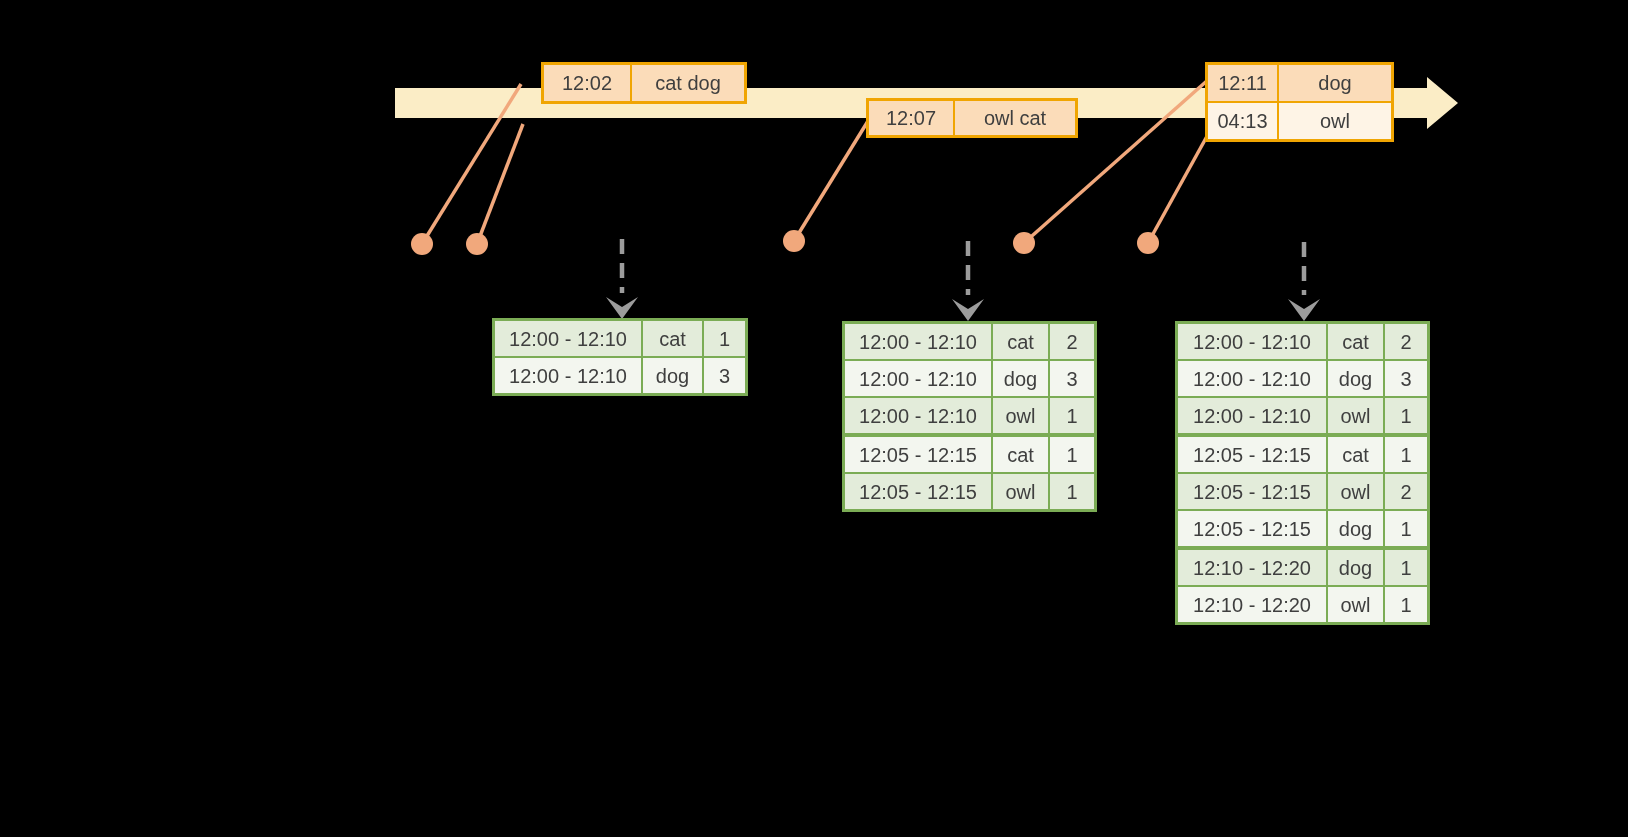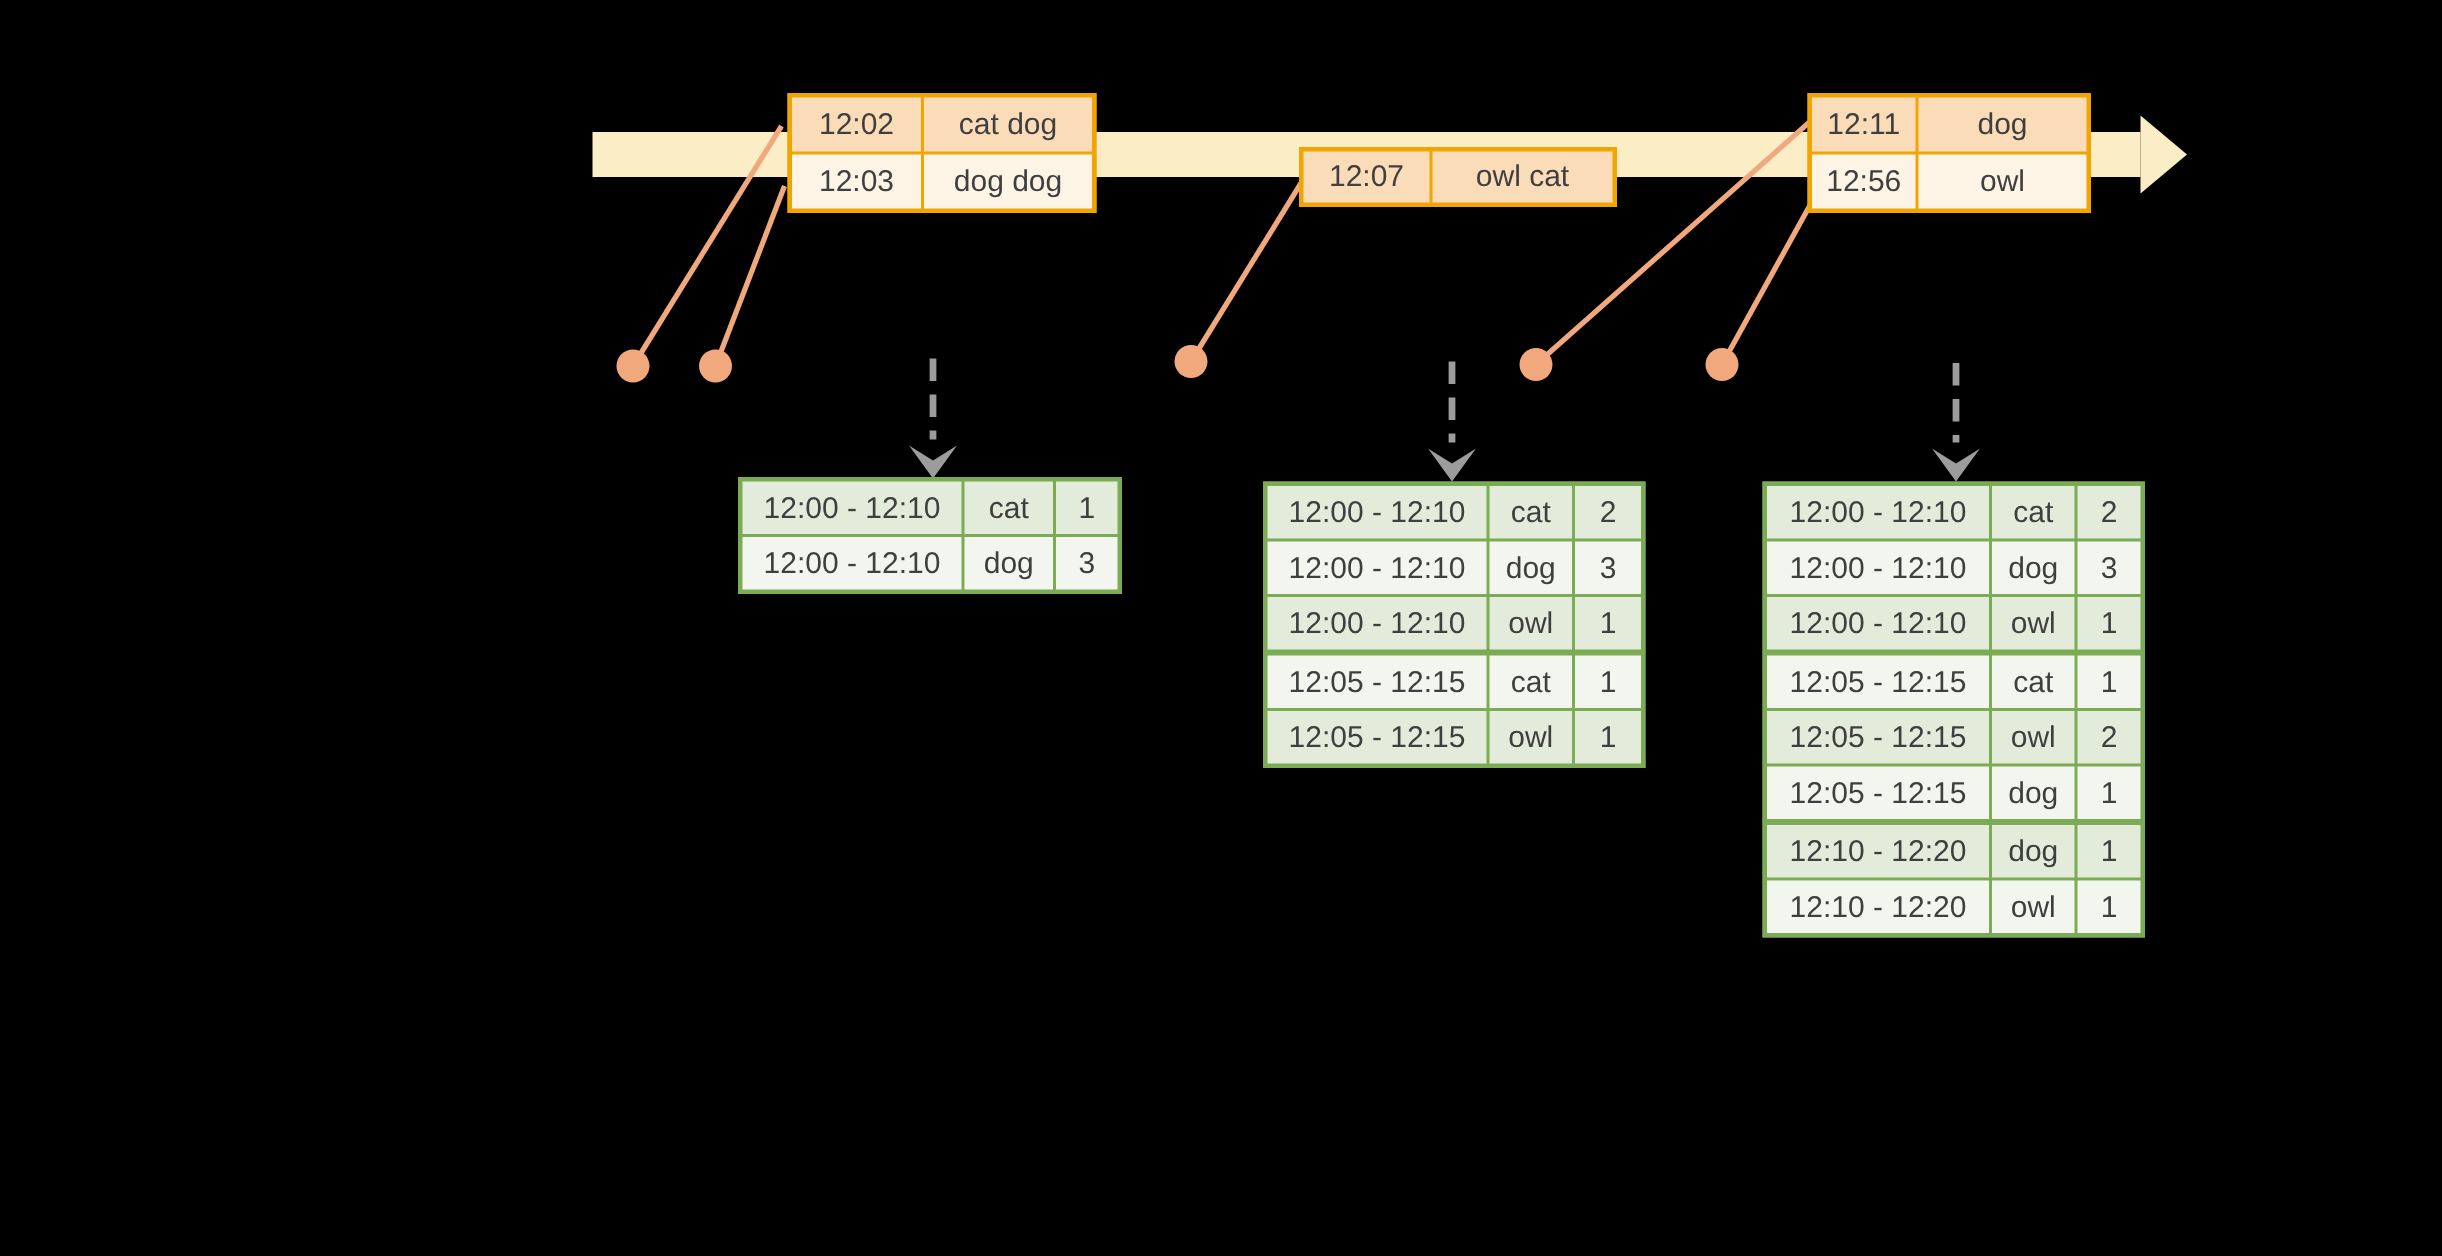--- a/index.html
+++ b/index.html
@@ -22,21 +22,21 @@
     position:absolute;z-index:2;display:flex;flex-direction:column;gap:2px;
     border:3px solid var(--event-border);background:var(--event-border);
   }
   .event-table .t-row{height:36px;}
   #t2 .t-row{height:34px;}
   #t1 .t-row{grid-template-columns:86px 112px;}
   #t2 .t-row{grid-template-columns:84px 120px;}
   #t3 .t-row{grid-template-columns:69px 112px;border-radius:18px;}
   .event-table .t-row:nth-child(odd) .t-cell{background:var(--event-row-dark);}
   .event-table .t-row:nth-child(even) .t-cell{background:var(--event-row-light);}
-  #t1{left:525px;top:62px;}
+  #t1{left:541px;top:62px;}
   #t2{left:866px;top:98px;}
   #t3{left:1205px;top:62px;}
 
   
   .result-table{
     position:absolute;z-index:2;display:flex;flex-direction:column;gap:2px;
     border:3px solid var(--result-border);background:var(--result-border);
   }
   .result-table .t-row{height:35px;}
   .result-table .t-row.group-start{margin-top:2px;}
@@ -77,38 +77,34 @@
 
   <line x1="1304" y1="242" x2="1304" y2="295" style="stroke:var(--trigger-arrow);stroke-width:4.5;stroke-dasharray:15 9"></line>
   <polygon points="1288,299 1304,321 1320,299 1304,309" style="fill:var(--trigger-arrow)"></polygon>
 </svg>
 
 <div id="t1" class="event-table">
     <div class="t-row">
       <div class="t-cell cell-time">12:02</div>
       <div class="t-cell cell-words">cat dog</div>
     </div>
-    <div class="t-row">
-      <div class="t-cell cell-time">12:03</div>
-      <div class="t-cell cell-words">dog dog</div>
-    </div>
   </div>
 <div id="t2" class="event-table">
     <div class="t-row">
       <div class="t-cell cell-time">12:07</div>
       <div class="t-cell cell-words">owl cat</div>
     </div>
   </div>
 <div id="t3" class="event-table">
     <div class="t-row">
       <div class="t-cell cell-time">12:11</div>
       <div class="t-cell cell-words">dog</div>
     </div>
     <div class="t-row">
-      <div class="t-cell cell-time">12:56</div>
+      <div class="t-cell cell-time">04:13</div>
       <div class="t-cell cell-words">owl</div>
     </div>
   </div>
 
 <div id="g1" class="result-table">
     <div class="t-row">
       <div class="t-cell cell-window">12:00 - 12:10</div>
       <div class="t-cell cell-word">cat</div>
       <div class="t-cell cell-count">1</div>
     </div>

